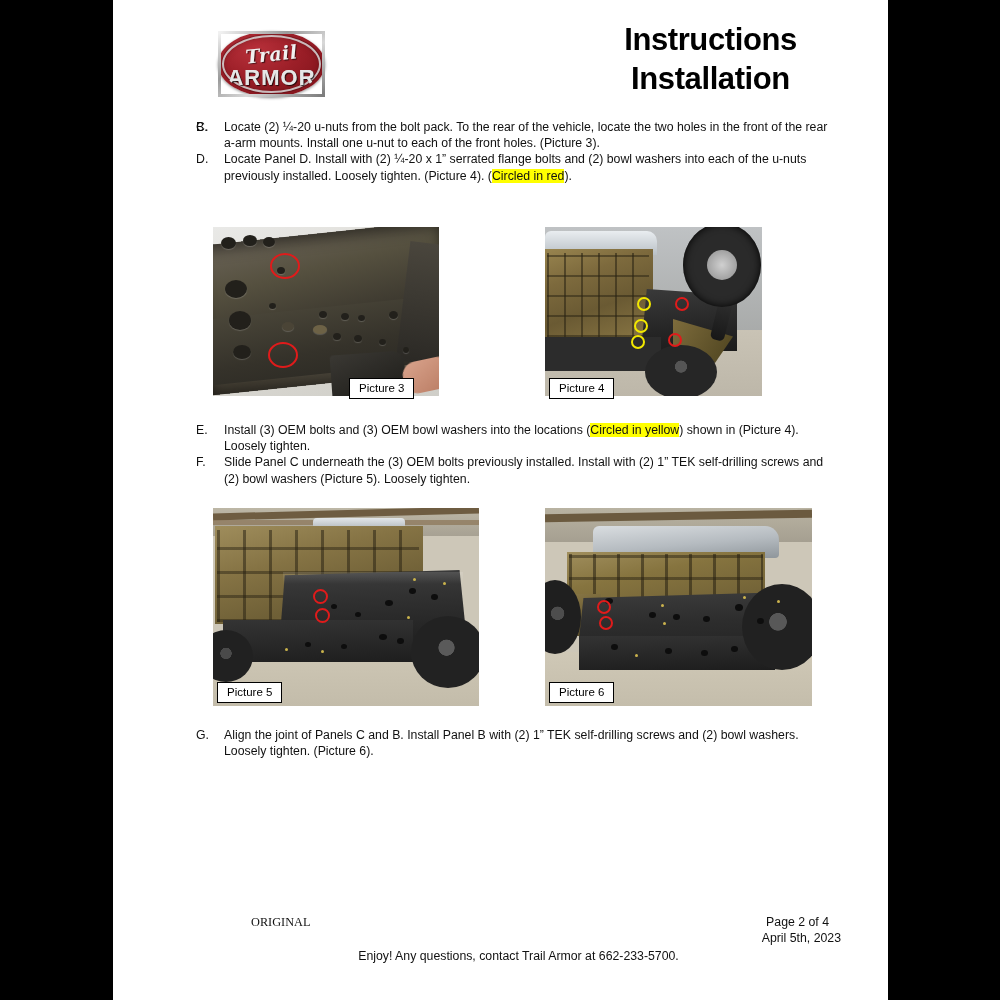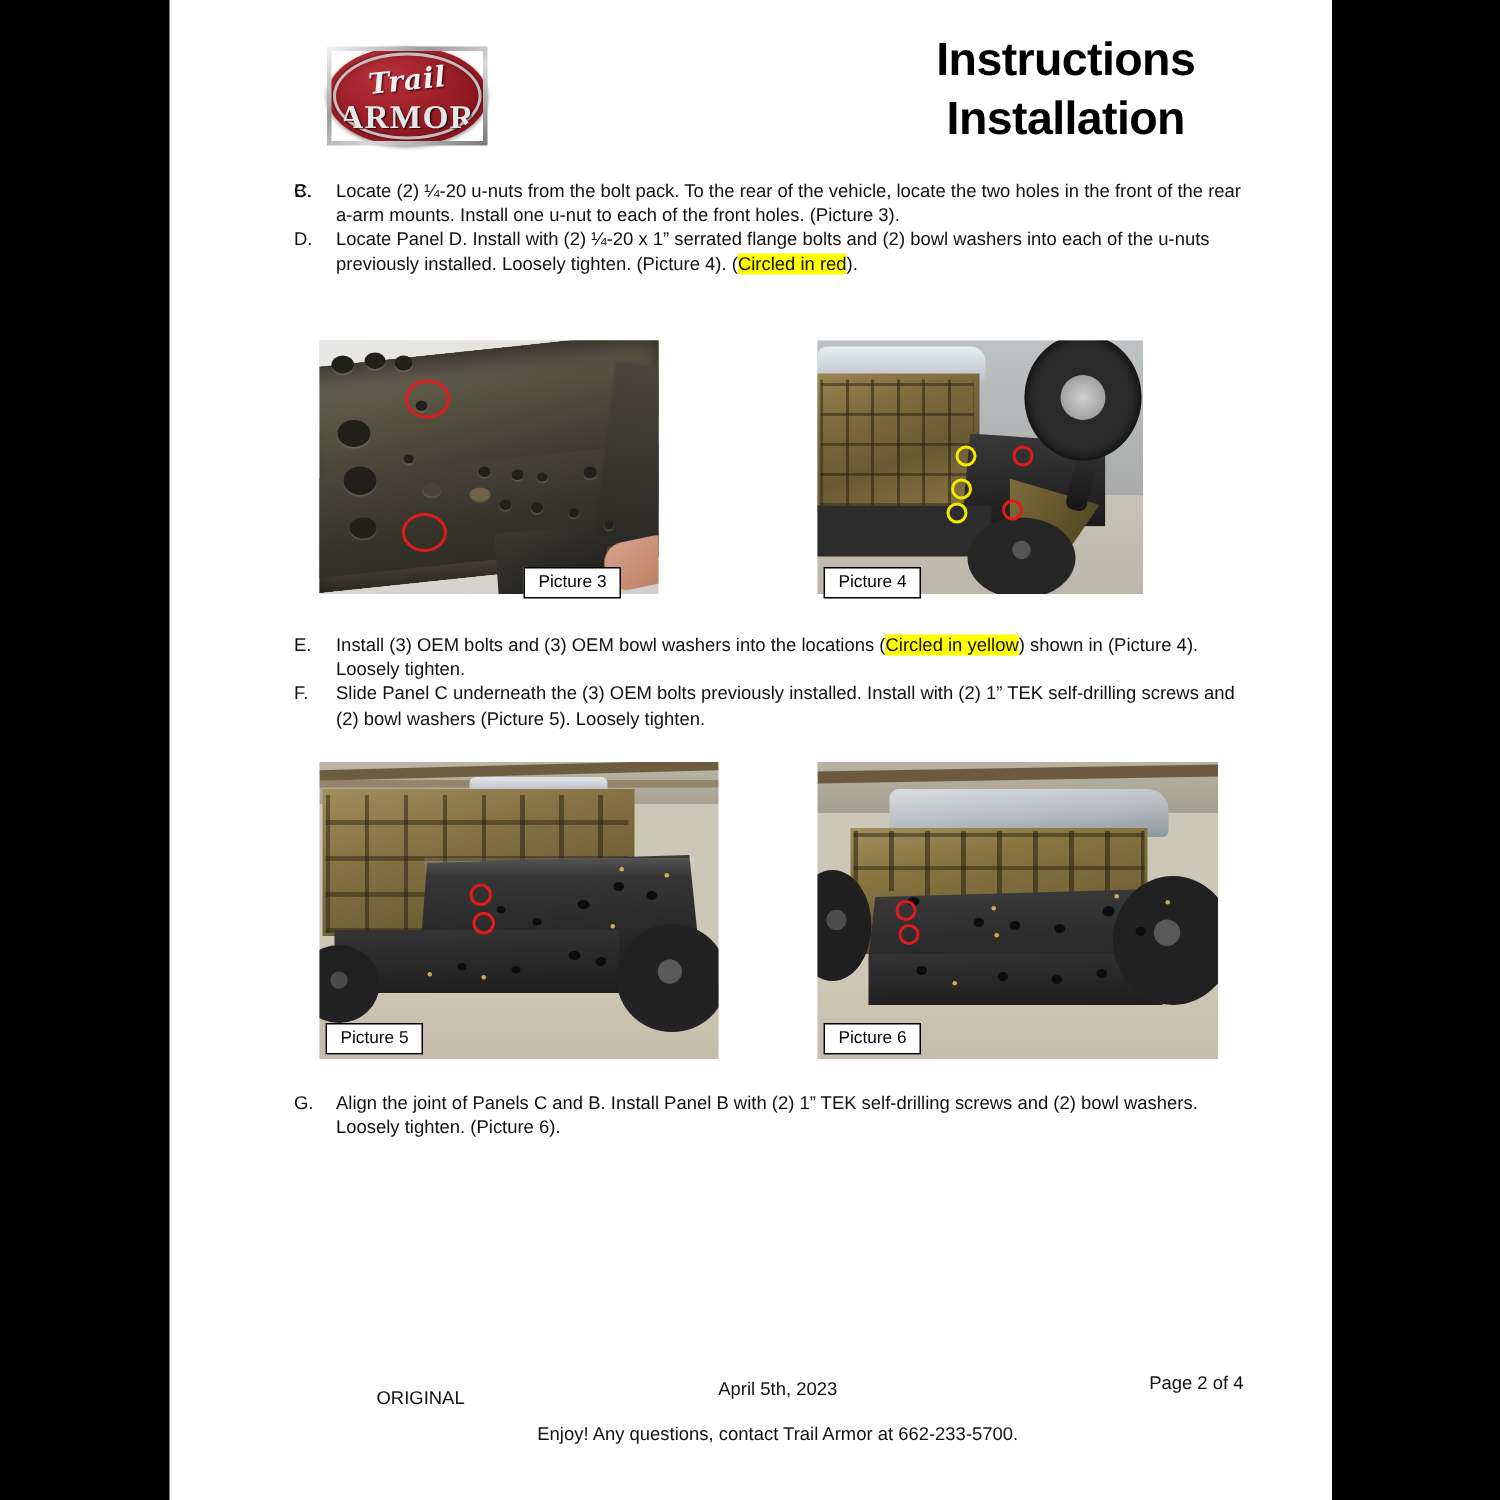--- a/index.html
+++ b/index.html
@@ -50,21 +50,21 @@
     font-size: 19px;
     color: #f0f0f0;
     letter-spacing: .5px;
     text-shadow: 1px 1px 1px rgba(0,0,0,.6);
     transform: rotate(-6deg);
   }
   #logo-armor {
     position: absolute;
     left: 0; right: 0; top: 31px;
     text-align: center;
-    font-family: Liberation Serif, serif;
+    font-family: Liberation Sans, sans-serif;
     font-weight: bold;
     font-size: 22px;
     letter-spacing: 1px;
     color: #e6e6e6;
     background: linear-gradient(180deg,#ffffff 0%,#cfcfcf 45%,#8d8d8d 55%,#efefef 100%);
     -webkit-background-clip: text;
     background-clip: text;
     text-shadow: 1px 1px 1px rgba(0,0,0,.75);
   }
   #addr {
@@ -240,22 +240,22 @@
   #pic6 .hole { position:absolute; border-radius:50%; background:#0d0d0d; }
 
   
   #footer-row {
     position: absolute;
     left: 83px; top: 915px;
     width: 645px;
     font-size: 12.3px;
     color: #111;
   }
-  #footer-row .f-left { position:absolute; left: 55px; top:10px; }
-  #footer-row .f-mid  { position:absolute; left: 0; top:4px; width:645px; text-align:center; }
+  #footer-row .f-left { position:absolute; left: 55px; top:0;font-family:Liberation Serif, serif; }
+  #footer-row .f-mid  { position:absolute; left: 0; top:16px; width:645px; text-align:right; }
   #footer-row .f-right{ position:absolute; right: 12px; top:0; }
   #footer-note {
     position: absolute;
     left: 83px; top: 949px;
     width: 645px;
     text-align: center;
     font-size: 12.3px;
     color: #111;
   }
 </style>

